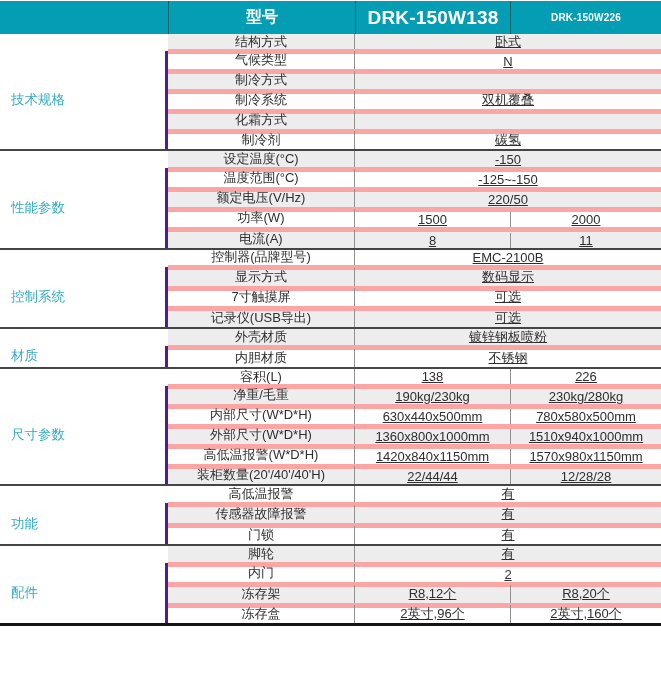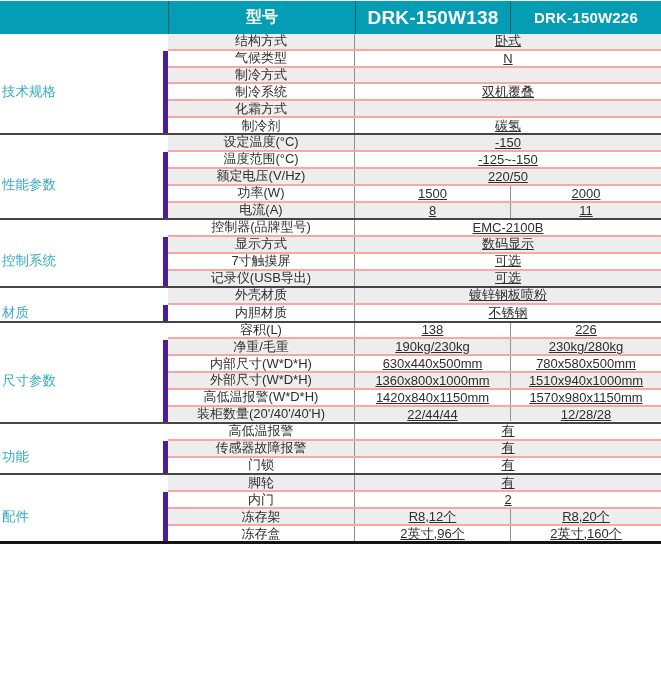--- a/index.html
+++ b/index.html
@@ -1,49 +1,49 @@
 <!DOCTYPE html>
 <html style="--teal: #049db4; --catcolor: #35abc2; --stripe: #ededed;"><head>
 <meta charset="utf-8">
 <style>
   html, body { margin: 0; padding: 0; background: #ffffff; }
   .app {
-    width: 661px; height: 544px;
+    width: 661px; height: 626px;
     display: flex; flex-direction: column;
     font-family: "Liberation Sans", sans-serif;
     font-size: 13px; color: #2e2e2e;
     background: #ffffff; overflow: hidden;
   }
   
   .header {
     flex: 0 0 33px; display: flex;
     background: var(--teal, #049db4); color: #ffffff; font-weight: bold;
     margin-top: 1px;
   }
   .h-cell { display: flex; align-items: center; justify-content: center; box-sizing: border-box; }
   .h-blank { width: 168px; }
   .h-model { width: 187px; font-size: 16px; }
   .h-m1 { width: 155px; font-size: 19px; letter-spacing: 0.2px; }
-  .h-m2 { flex: 1; font-size: 15px; letter-spacing: 0.2px; }
+  .h-m2 { flex: 1; font-size: 10px; letter-spacing: 0.2px; }
   .h-cell + .h-cell { border-left: 1px solid rgba(0,0,0,0.38); }
   
   .tbody { flex: 1; display: flex; flex-direction: column; min-height: 0; }
   .section { display: flex; min-height: 0; flex-basis: 0; box-sizing: border-box; border-bottom: 2px solid #454545; }
   .section:last-child { border-bottom: 3px solid #151515; }
   .cat {
-    flex: 0 0 168px; box-sizing: border-box; padding-left: 2px;
+    flex: 0 0 168px; box-sizing: border-box; padding-left: 11px;
     display: flex; align-items: center;
     color: var(--catcolor, #35abc2); font-size: 13.5px;
-    border-right: 5px solid #4c1d95;
+    border-right: 3px solid #4c1d95;
     background: #ffffff;
     margin-top: 17px;
   }
   .rows { flex: 1; display: flex; flex-direction: column; min-width: 0; }
   .row { flex: 1; display: flex; min-height: 0; }
-  .row + .row { border-top: 2px solid #fca5a5; }
+  .row + .row { border-top: 5px solid #fca5a5; align-items: flex-end; }
   .row.alt { background: var(--stripe, #ededed); }
   .param {
     flex: 0 0 187px; box-sizing: border-box;
     display: flex; align-items: center; justify-content: center;
     border-right: 1px solid #909090; text-align: center;
   }
   .vals { flex: 1; display: flex; min-width: 0; }
   .val { flex: 1; display: flex; align-items: center; justify-content: center; text-align: center; text-decoration: underline; }
   .val-fixed { flex: 0 0 155px; }
   .val + .val { border-left: 1px solid #909090; }

